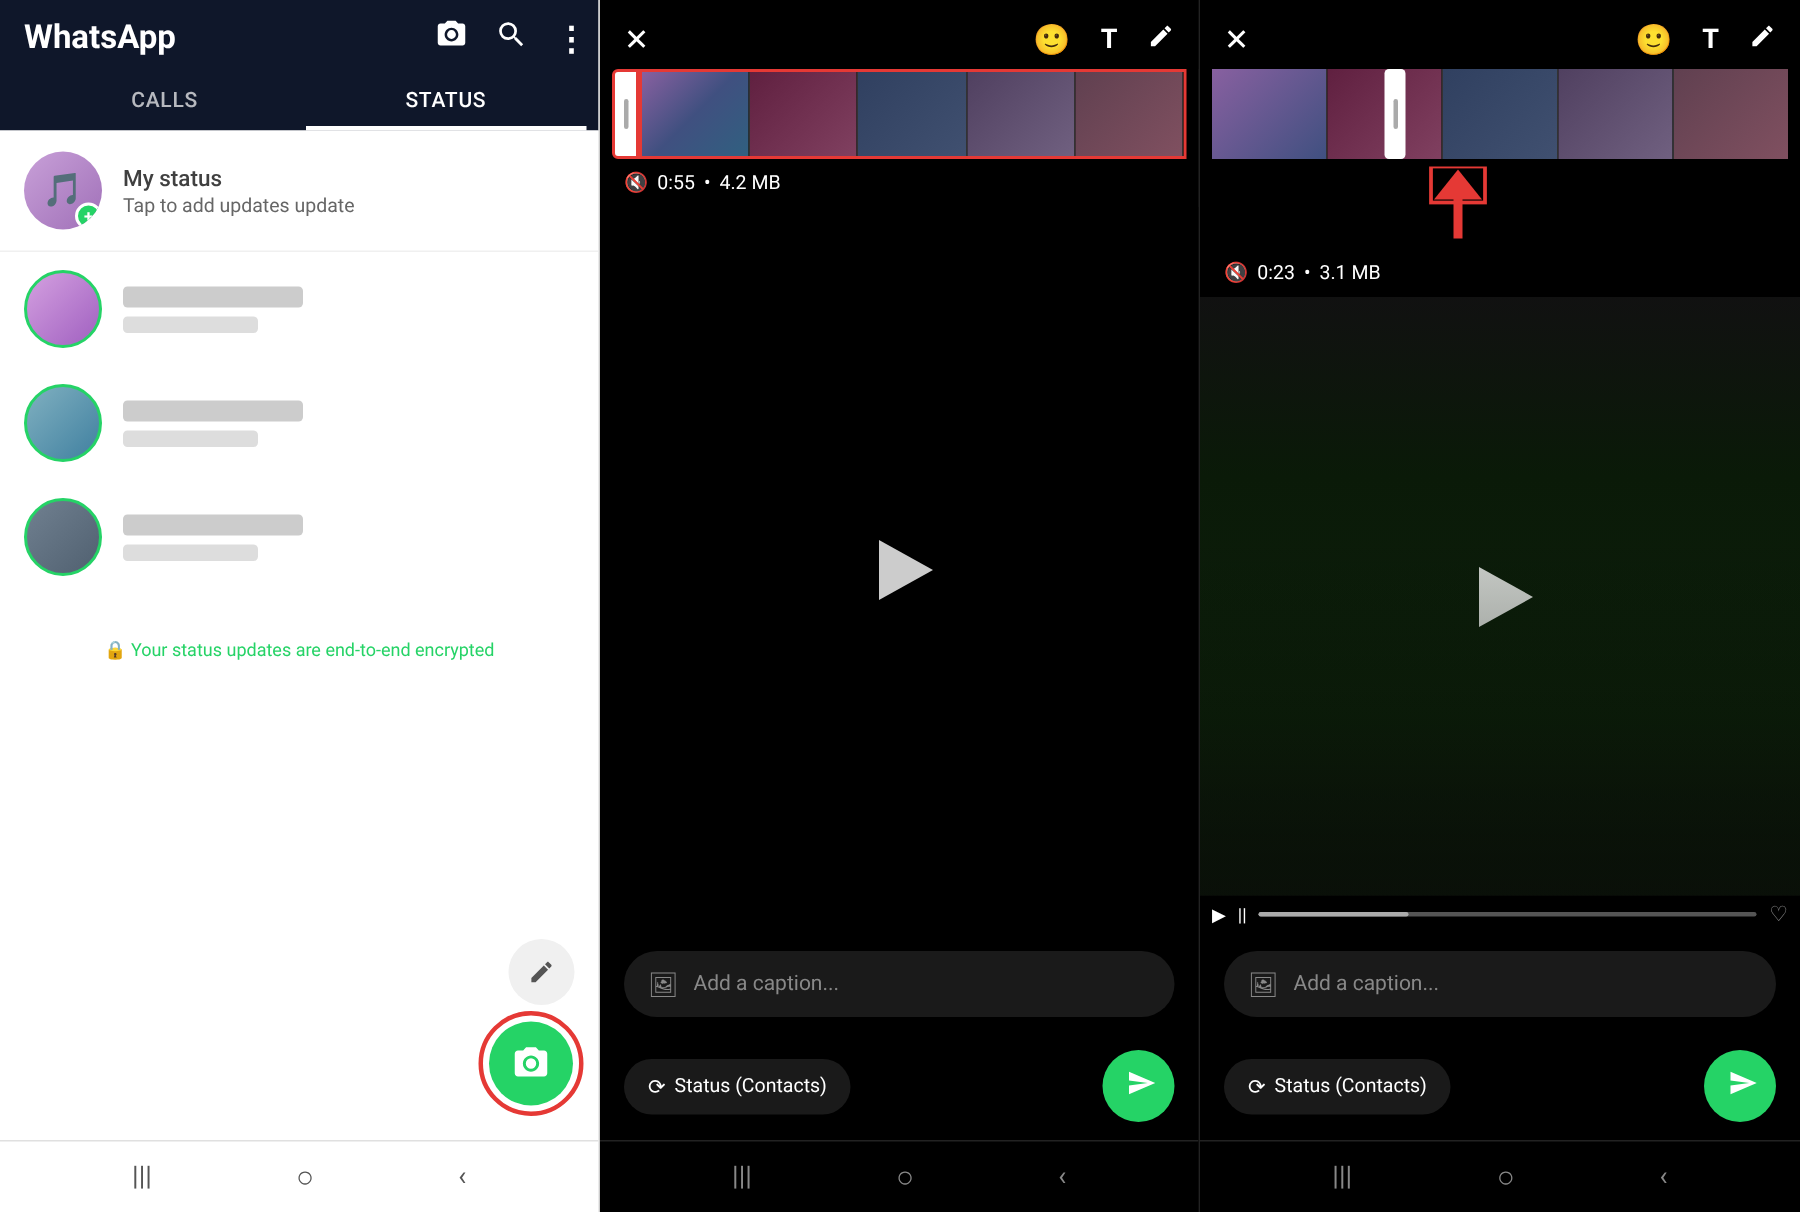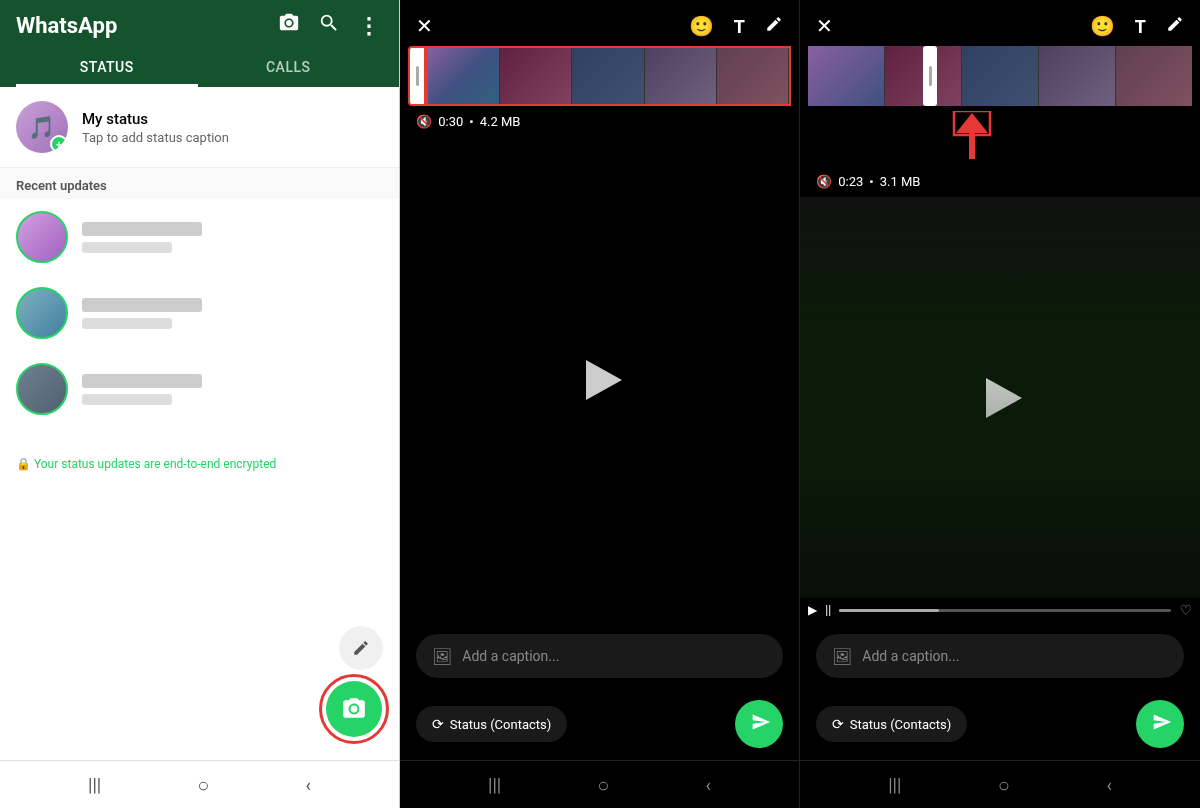--- a/index.html
+++ b/index.html
@@ -17,22 +17,22 @@
       width: 400px;
       height: 808px;
       background: #fff;
       display: flex;
       flex-direction: column;
       overflow: hidden;
       border-right: 1px solid #ccc;
     }
 
     .whatsapp-header {
-      background: #14532d;
-      padding: 12px 20px 0 16px;
+      background: #0f172a;
+      padding: 12px 8px 0 16px;
       color: white;
     }
 
     .whatsapp-title-row {
       display: flex;
       align-items: center;
       justify-content: space-between;
       padding-bottom: 8px;
     }
 
@@ -132,21 +132,21 @@
       align-items: center;
       justify-content: center;
       font-size: 11px;
       color: white;
       font-weight: bold;
     }
 
     .status-info h3 {
       font-size: 15px;
       font-weight: 500;
-      color: #000000;
+      color: #404040;
     }
 
     .status-info p {
       font-size: 13px;
       color: #666;
       margin-top: 2px;
     }
 
     .recent-updates-label {
       padding: 10px 16px 6px;
@@ -192,21 +192,21 @@
 
     .status-item-info p {
       font-size: 13px;
       background: #ddd;
       height: 11px;
       width: 90px;
       border-radius: 3px;
     }
 
     .encrypted-notice {
-      text-align: left;
+      text-align: center;
       padding: 20px 16px;
       font-size: 12px;
       color: #888;
       margin-top: 10px;
     }
 
     .encrypted-notice span {
       color: #25d366;
     }
 
@@ -463,43 +463,42 @@
         <span class="header-icon">
           <svg width="22" height="22" viewBox="0 0 24 24" fill="white">
             <path d="M15.5 14h-.79l-.28-.27A6.471 6.471 0 0016 9.5 6.5 6.5 0 109.5 16c1.61 0 3.09-.59 4.23-1.57l.27.28v.79l5 4.99L20.49 19l-4.99-5zm-6 0C7.01 14 5 11.99 5 9.5S7.01 5 9.5 5 14 7.01 14 9.5 11.99 14 9.5 14z"></path>
           </svg>
         </span>
         <span class="header-icon" style="font-size:22px; font-weight:bold; letter-spacing:-1px;">⋮</span>
       </div>
     </div>
 
     <div class="nav-tabs">
+      <div class="nav-tab">
+        <span>Calls</span>
+      </div>
       <div class="nav-tab active">
         <span>Status</span>
-      </div>
-      <div class="nav-tab">
-        <span>Calls</span>
       </div>
     </div>
   </div>
 
   <div class="status-content">
 
     <div class="my-status-row">
       <div class="my-status-avatar">
         <span class="music-note">🎵</span>
         <div class="add-badge">+</div>
       </div>
       <div class="status-info">
         <h3>My status</h3>
-        <p>Tap to add status caption</p>
-      </div>
-    </div>
-
-    <div class="recent-updates-label">Recent updates</div>
+        <p>Tap to add updates update</p>
+      </div>
+    </div>
+
 
     <div class="status-item">
       <div class="status-avatar avatar-1"></div>
       <div class="status-item-info">
         <h3></h3>
         <p></p>
       </div>
     </div>
 
     <div class="status-item">
@@ -574,21 +573,21 @@
       <div class="filmstrip-segment"></div>
       <div class="filmstrip-segment"></div>
       <div class="filmstrip-segment"></div>
       <div class="filmstrip-segment"></div>
       <div class="filmstrip-segment"></div>
     </div>
   </div>
 
   <div class="video-meta">
     <span>🔇</span>
-    <span>0:30</span>
+    <span>0:55</span>
     <span>•</span>
     <span>4.2 MB</span>
   </div>
 
   <div class="video-area">
     <div class="play-button">
       <div class="play-triangle"></div>
     </div>
   </div>
 

